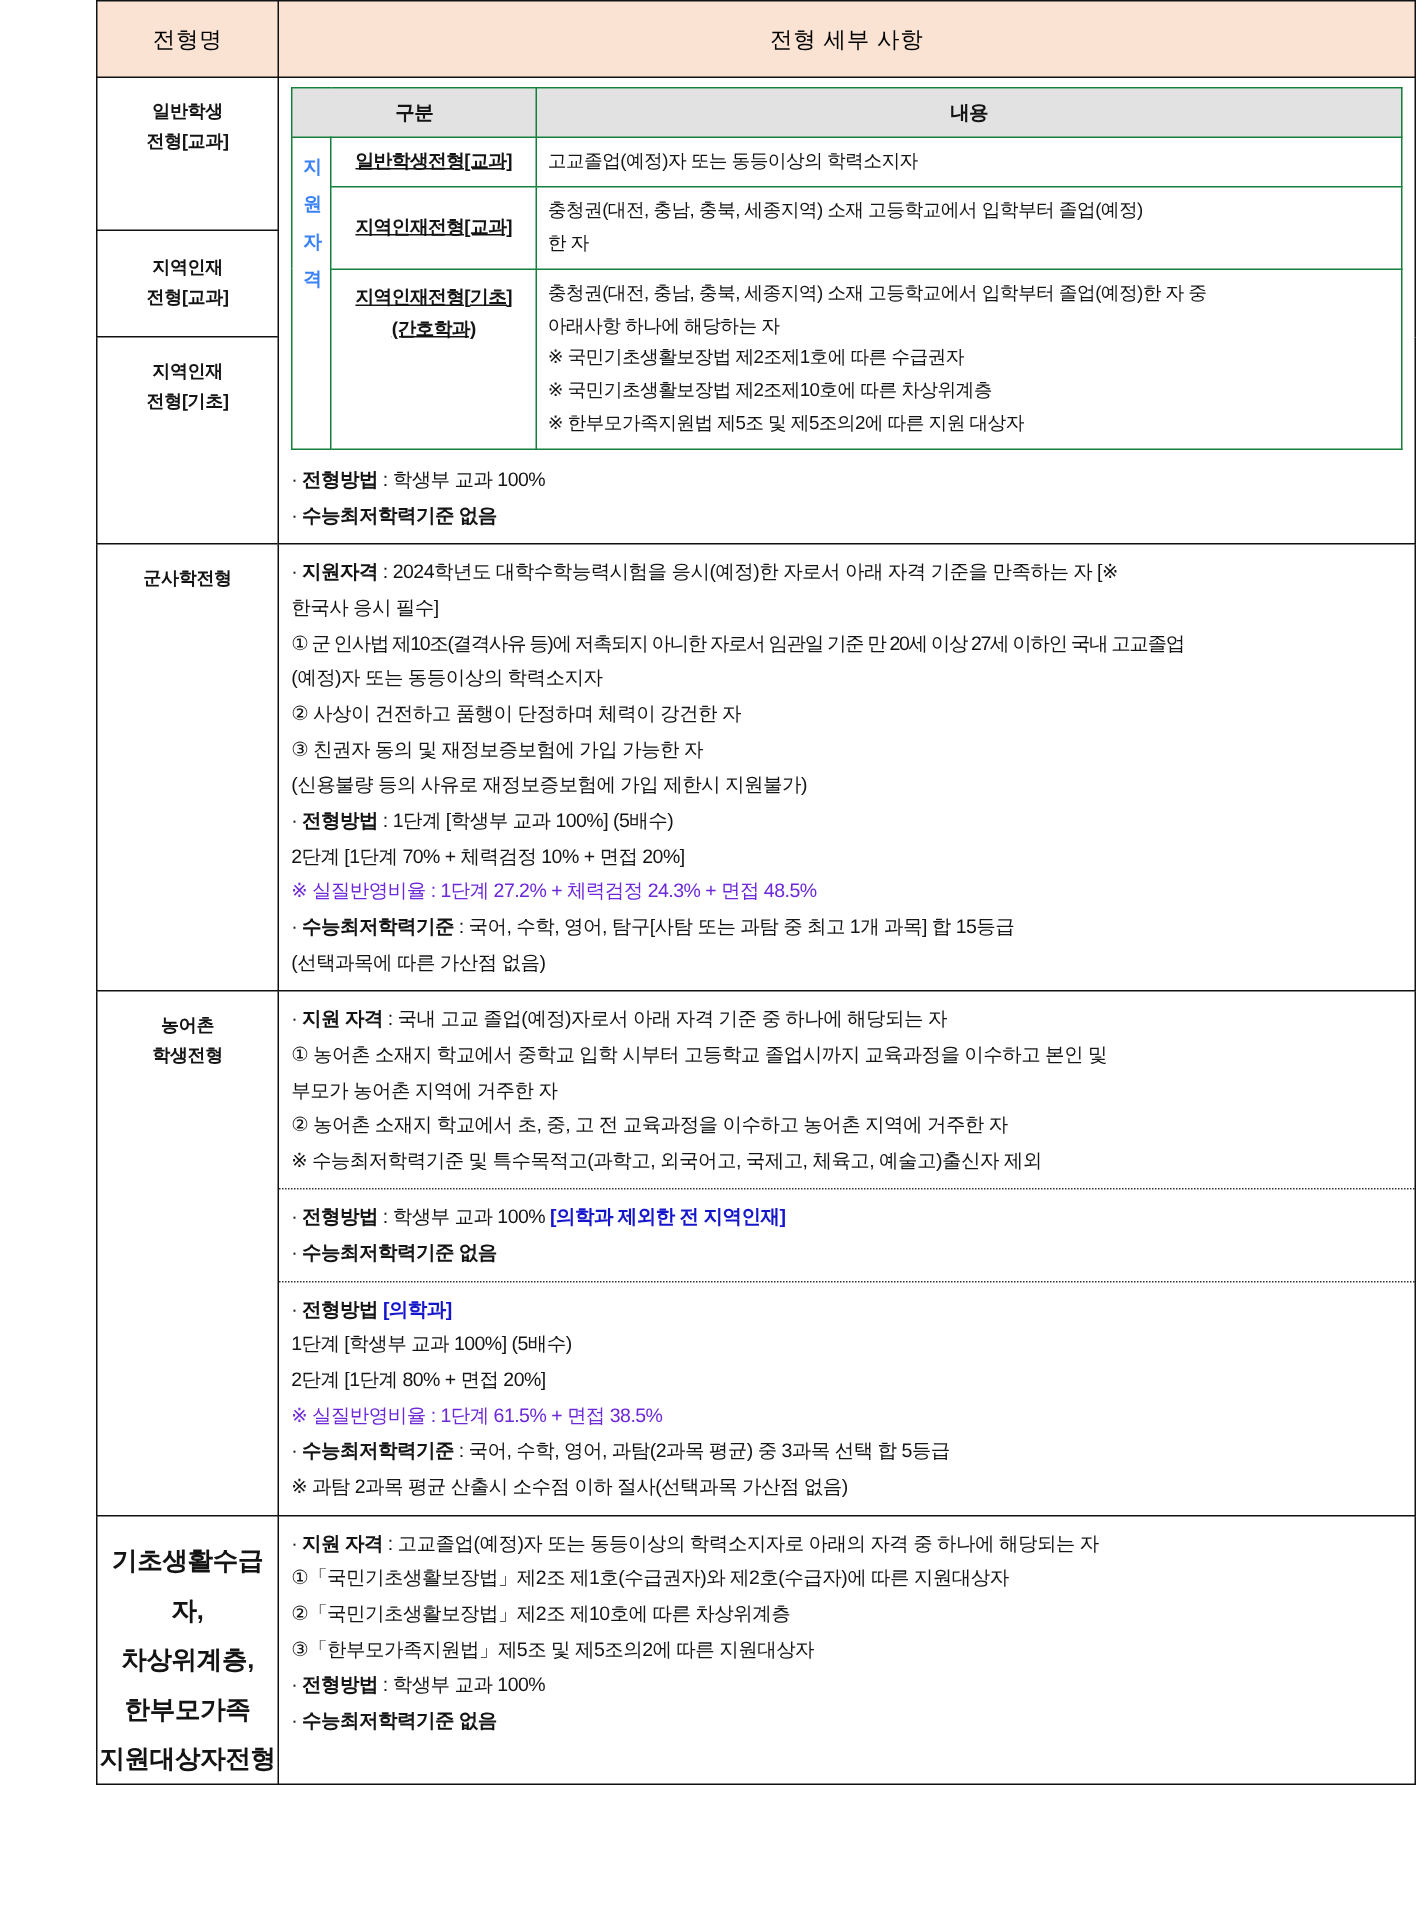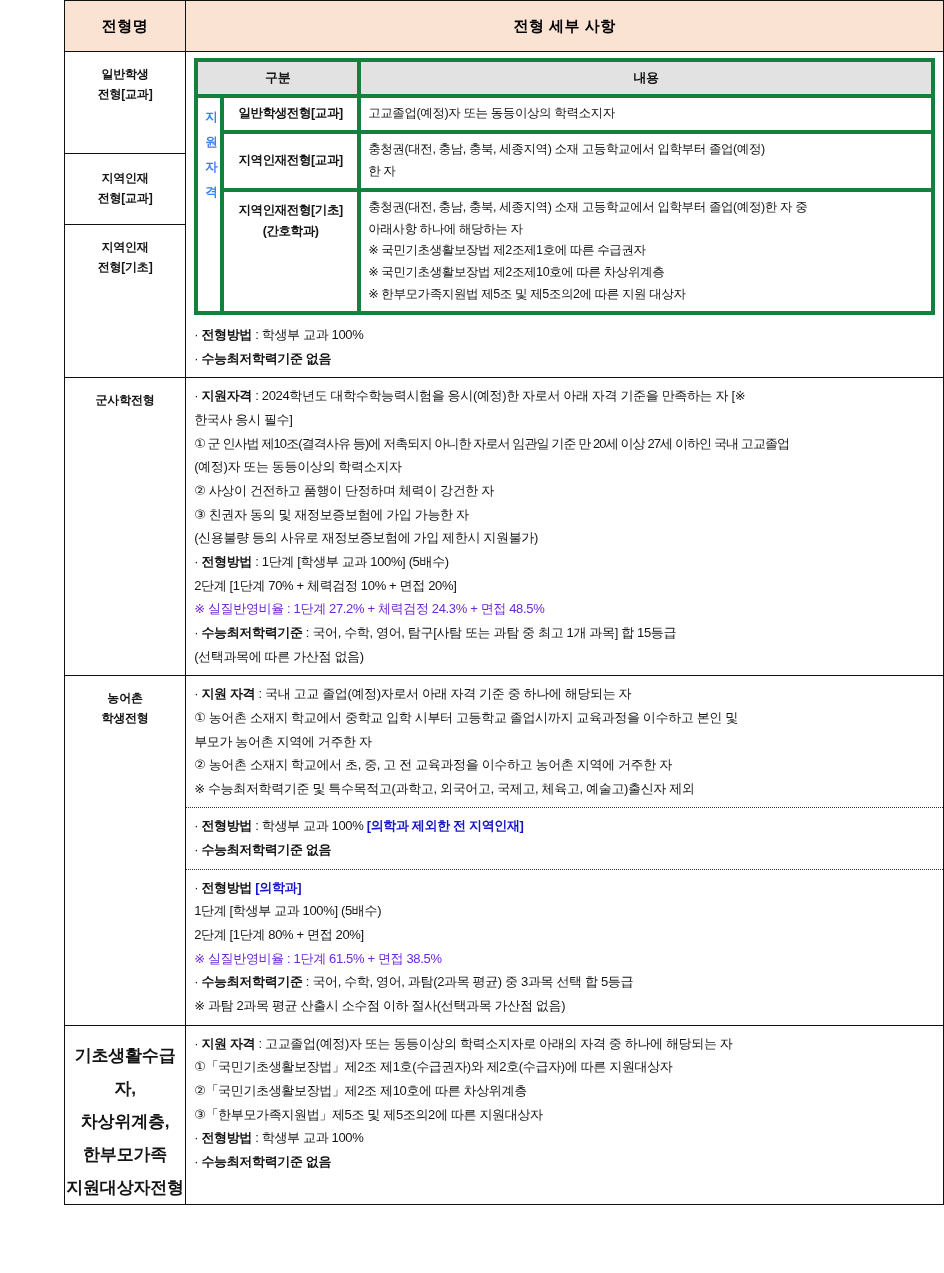--- a/index.html
+++ b/index.html
@@ -30,21 +30,21 @@
   table.main > tbody > tr > td,
   table.main > thead > tr > th {
     border: 1px solid #111111;
     vertical-align: top;
     padding: 0;
   }
   
   .hdr {
     background: #FBE3D3;
     text-align: center;
-    font-weight: bold;
+    font-weight: normal;
     font-size: 15px;
     letter-spacing: .5px;
     height: 50px;
     vertical-align: middle !important;
     color: #000;
   }
   .col-name { width: 121px; }
   .col-detail { width: 757px; }
 
   
@@ -81,21 +81,21 @@
   .tight { letter-spacing: -.9px; }
 
   
   .inner-wrap { padding: 6px 8px 6px 8px; }
   table.inner {
     width: 100%;
     border-collapse: collapse;
     table-layout: fixed;
   }
   table.inner td, table.inner th {
-    border: 4px solid #15803d;
+    border: 1px solid #15803d;
     padding: 5px 7px;
     vertical-align: middle;
     font-size: 12.5px;
     letter-spacing: -.4px;
   }
   table.inner th {
     background: #E2E2E2;
     font-weight: bold;
     text-align: center;
     font-size: 13px;
@@ -111,20 +111,21 @@
     line-height: 2.0;
     vertical-align: top !important;
     padding-top: 7px !important;
     letter-spacing: 0;
   }
   .kind {
     text-align: center;
     font-weight: bold;
     vertical-align: middle;
     line-height: 1.7;
+    text-decoration: underline;
   }
   .kind.top { vertical-align: top; padding-top: 8px !important; }
   .cont {
     line-height: 1.75;
     letter-spacing: -.45px;
   }
   .cont .cl { display: block; }
 </style>
 </head>
 <body>

